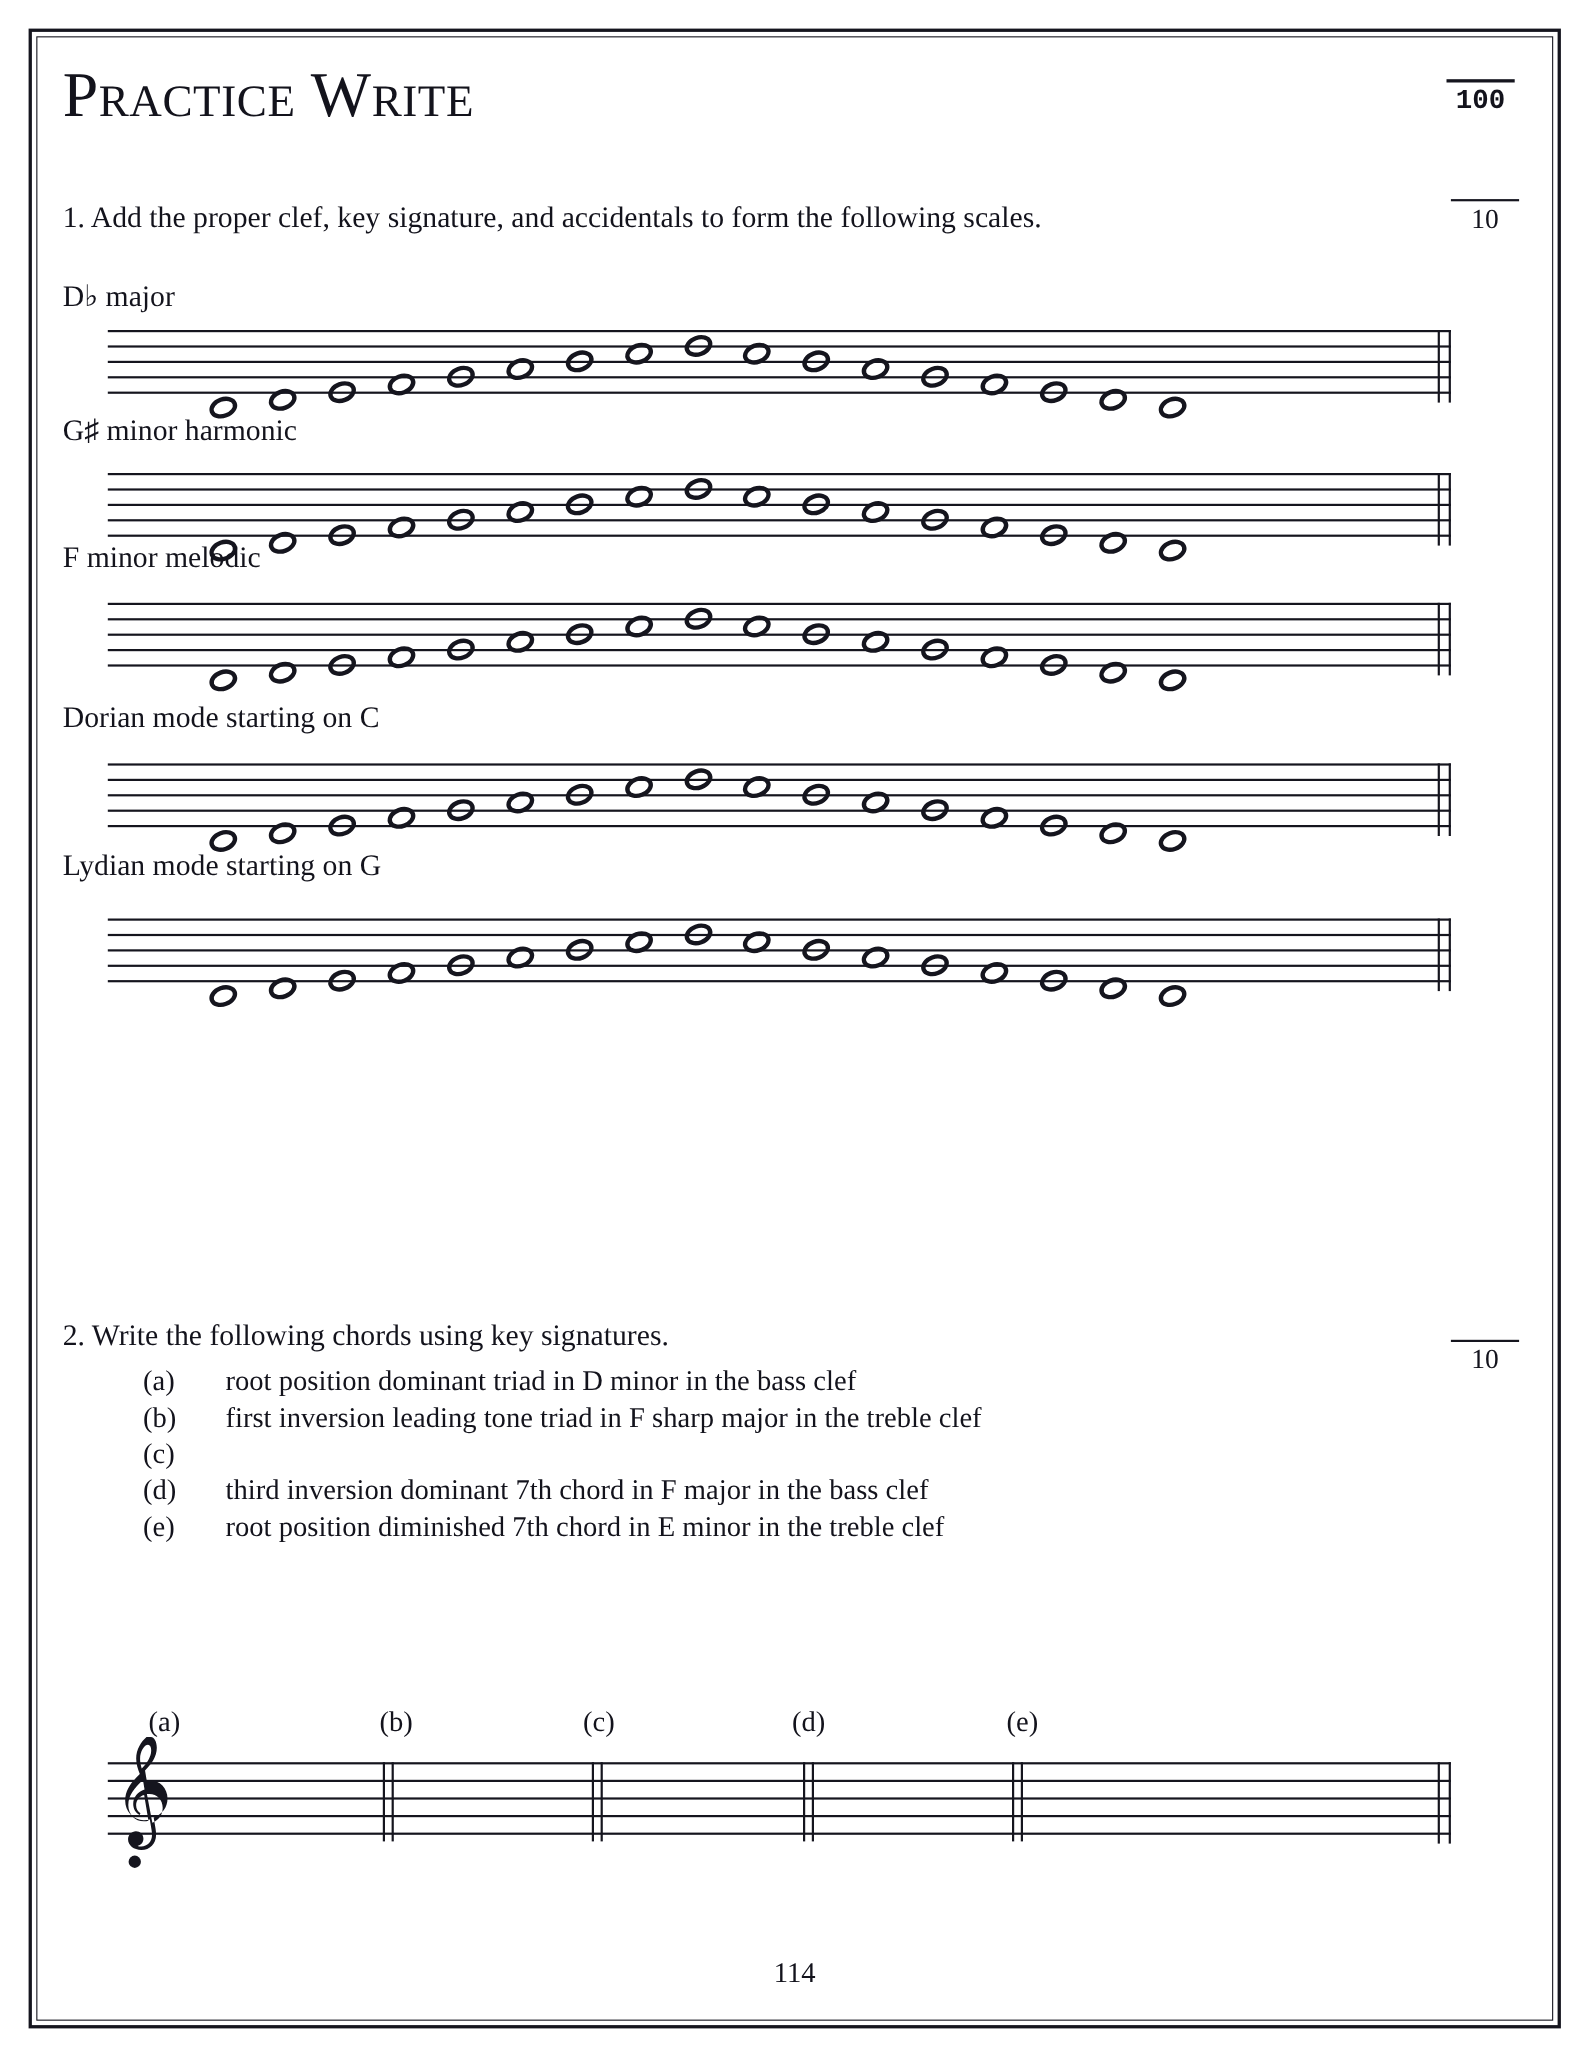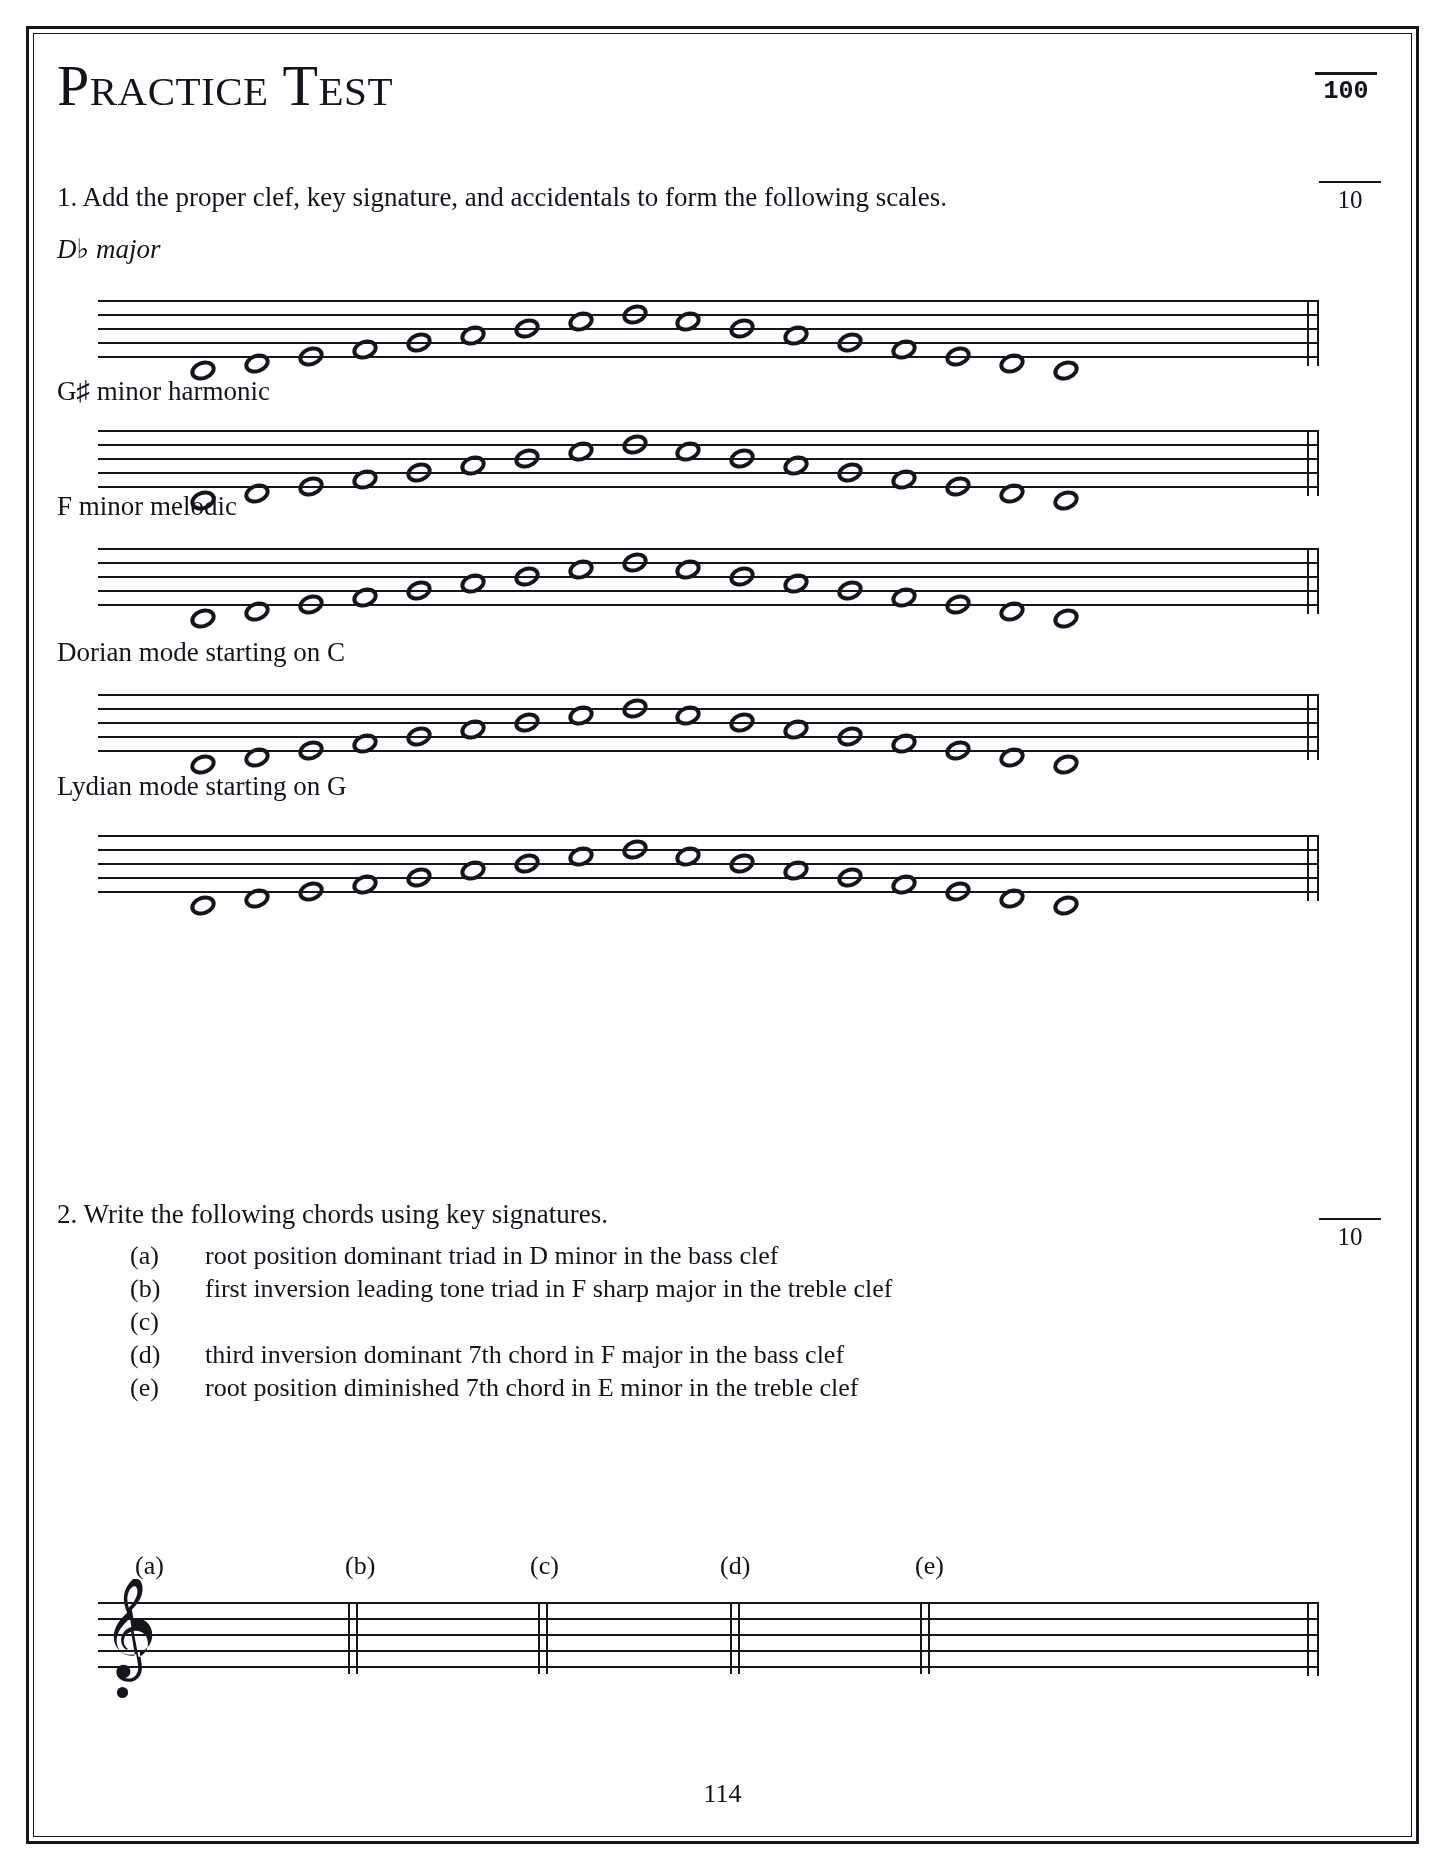--- a/index.html
+++ b/index.html
@@ -214,36 +214,36 @@
 </head>
 <body>
 
 <div class="page">
 
   <div class="page-frame"></div>
   <div class="page-frame-inner"></div>
 
   <div class="content">
 
-    <div class="title">Practice Test</div>
+    <div class="title">Practice Write</div>
 
     <div class="score-box" id="score-total">
       <div class="score-rule"></div>
       <div class="score-val bold">100</div>
     </div>
 
     <div class="question" id="q1-text">1.  Add the proper clef, key signature, and accidentals to form the following scales.</div>
 
     <div class="score-box" id="score-q1">
       <div class="score-rule thin"></div>
       <div class="score-val">10</div>
     </div>
 
     <div id="scales-host">
-        <div class="scale-label" style="top: 236px; font-style: italic;">D♭ major</div>
+        <div class="scale-label" style="top: 256px;">D♭ major</div>
         <div class="system" style="top: 300px;">
           <div class="staff-lines">
             <div class="ln" style="top: 0px;"></div>
             <div class="ln" style="top: 14px;"></div>
             <div class="ln" style="top: 28px;"></div>
             <div class="ln" style="top: 42px;"></div>
             <div class="ln" style="top: 56px;"></div>
           </div>
           <div class="note" style="left: 92px; top: 60.5px;"></div>
           <div class="note" style="left: 145.938px; top: 53.5px;"></div>

